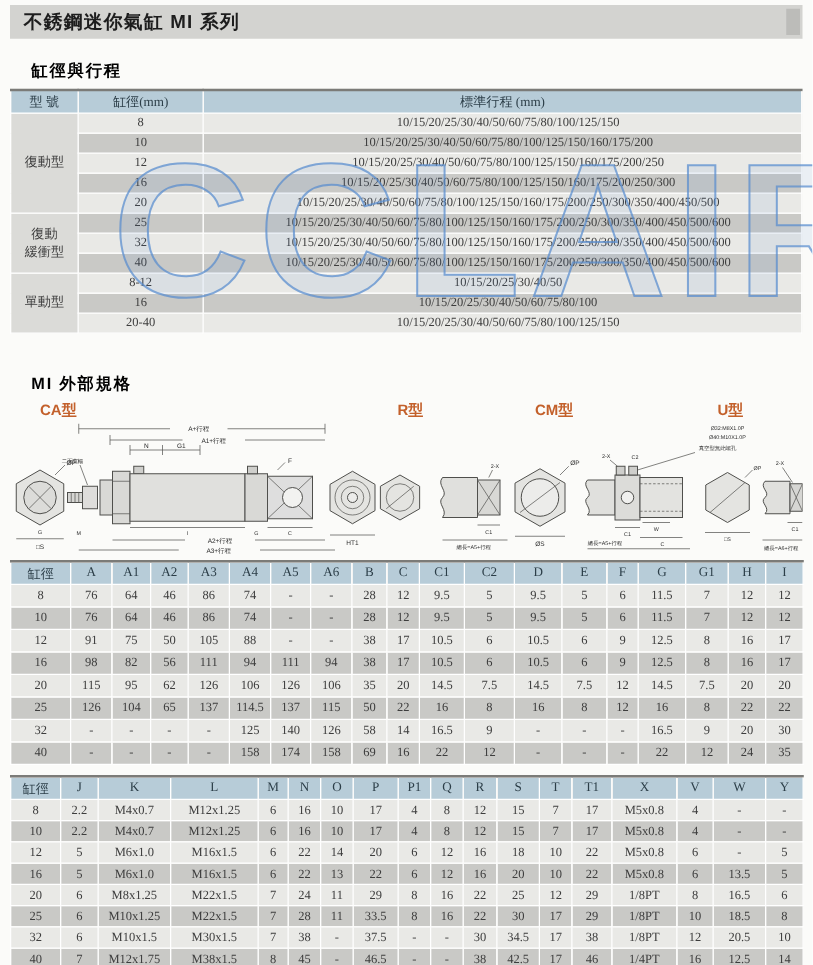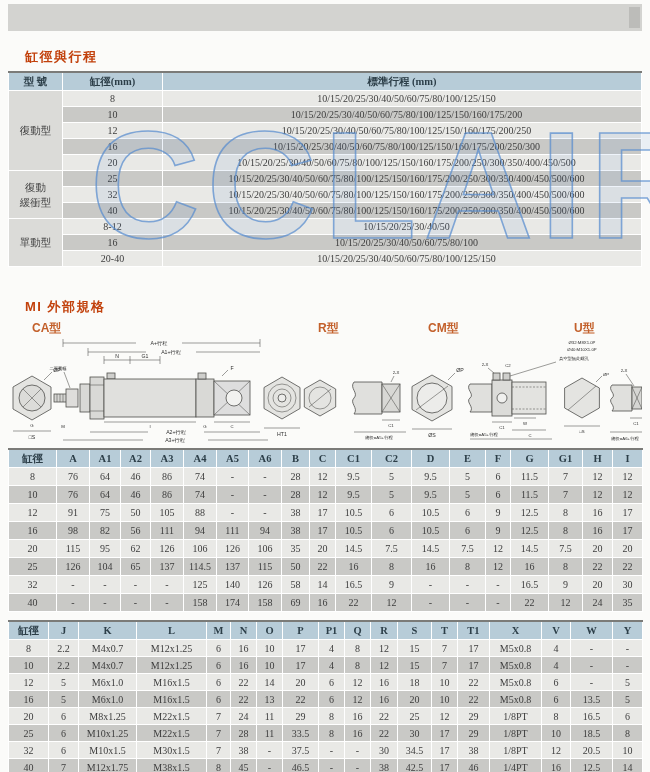--- a/index.html
+++ b/index.html
@@ -6,29 +6,29 @@
   .page{position:relative;width:650px;height:772px;background:#fbfbf9;overflow:hidden;
         font-family:"Liberation Serif",serif;color:#3b3b3b;}
   
   .titlebar{position:absolute;left:8px;top:4px;width:634px;height:27px;background:#d3d3d0;
             display:flex;align-items:center;}
   .titlebar .t{font-family:"Liberation Sans",sans-serif;font-size:15px;font-weight:bold;
                color:#1d1d1d;padding-left:11px;letter-spacing:1px;}
   .titlebar .corner{position:absolute;right:2px;top:3px;width:11px;height:21px;background:#bcbcb9;}
   
   .sec{position:absolute;font-family:"Liberation Sans",sans-serif;font-weight:bold;
-       font-size:13px;color:#c2410c;letter-spacing:1.5px;}
+       font-size:13px;color:#000000;letter-spacing:1.5px;}
   #sec1{left:25px;top:48px;}
   #sec2{left:25px;top:298px;}
   .typelabel{position:absolute;top:320px;font-family:"Liberation Sans",sans-serif;
              font-weight:bold;font-size:12px;color:#c3602b;}
   
   table{border-collapse:collapse;table-layout:fixed;position:absolute;background:#e9e9e6;}
   th,td{border:1px solid #ffffff;overflow:hidden;white-space:nowrap;padding:0;}
-  thead th{background:#b7ccd8;font-weight:bold;color:#2c3e48;font-size:10.5px;height:17px;
+  thead th{background:#b7ccd8;font-weight:normal;color:#2c3e48;font-size:10.5px;height:17px;
            font-family:"Liberation Serif",serif;}
   tbody td{text-align:center;color:#3d3d3d;}
   tbody tr:nth-child(odd) td{background:#e9e9e6;}
   tbody tr:nth-child(even) td{background:#c9c9c6;}
   .stroke-table{left:8px;top:71px;width:634px;border-top:2px solid #7b7b78;
                 border-bottom:1px solid #c2c2bf;font-size:10px;}
   .stroke-table td{height:15px;}
   .stroke-table td.st{text-align:center;padding-left:9px;}
   .stroke-table td.grp{background:#dbdbd8 !important;font-family:Liberation Sans, sans-serif;
                        font-size:10.5px;white-space:pre-line;vertical-align:middle;line-height:1.35;}
@@ -51,20 +51,21 @@
   .brand{position:absolute;left:429px;top:733px;z-index:7;font-family:"Liberation Sans",sans-serif;
          font-size:19px;font-weight:bold;color:#0c0c0c;letter-spacing:0.5px;
          text-shadow:0 0 3px #fff,0 0 3px #fff;}
 </style>
 </head>
 <body>
 
 <div class="page">
 
   <div class="titlebar">
+    <span class="t">不銹鋼迷你氣缸 MI 系列</span>
     <span class="corner"></span>
   </div>
 
   <div class="sec" id="sec1">缸徑與行程</div>
 
   <table class="stroke-table">
     <colgroup>
         <col style="width:54px">
         <col style="width:100px">
         <col>

